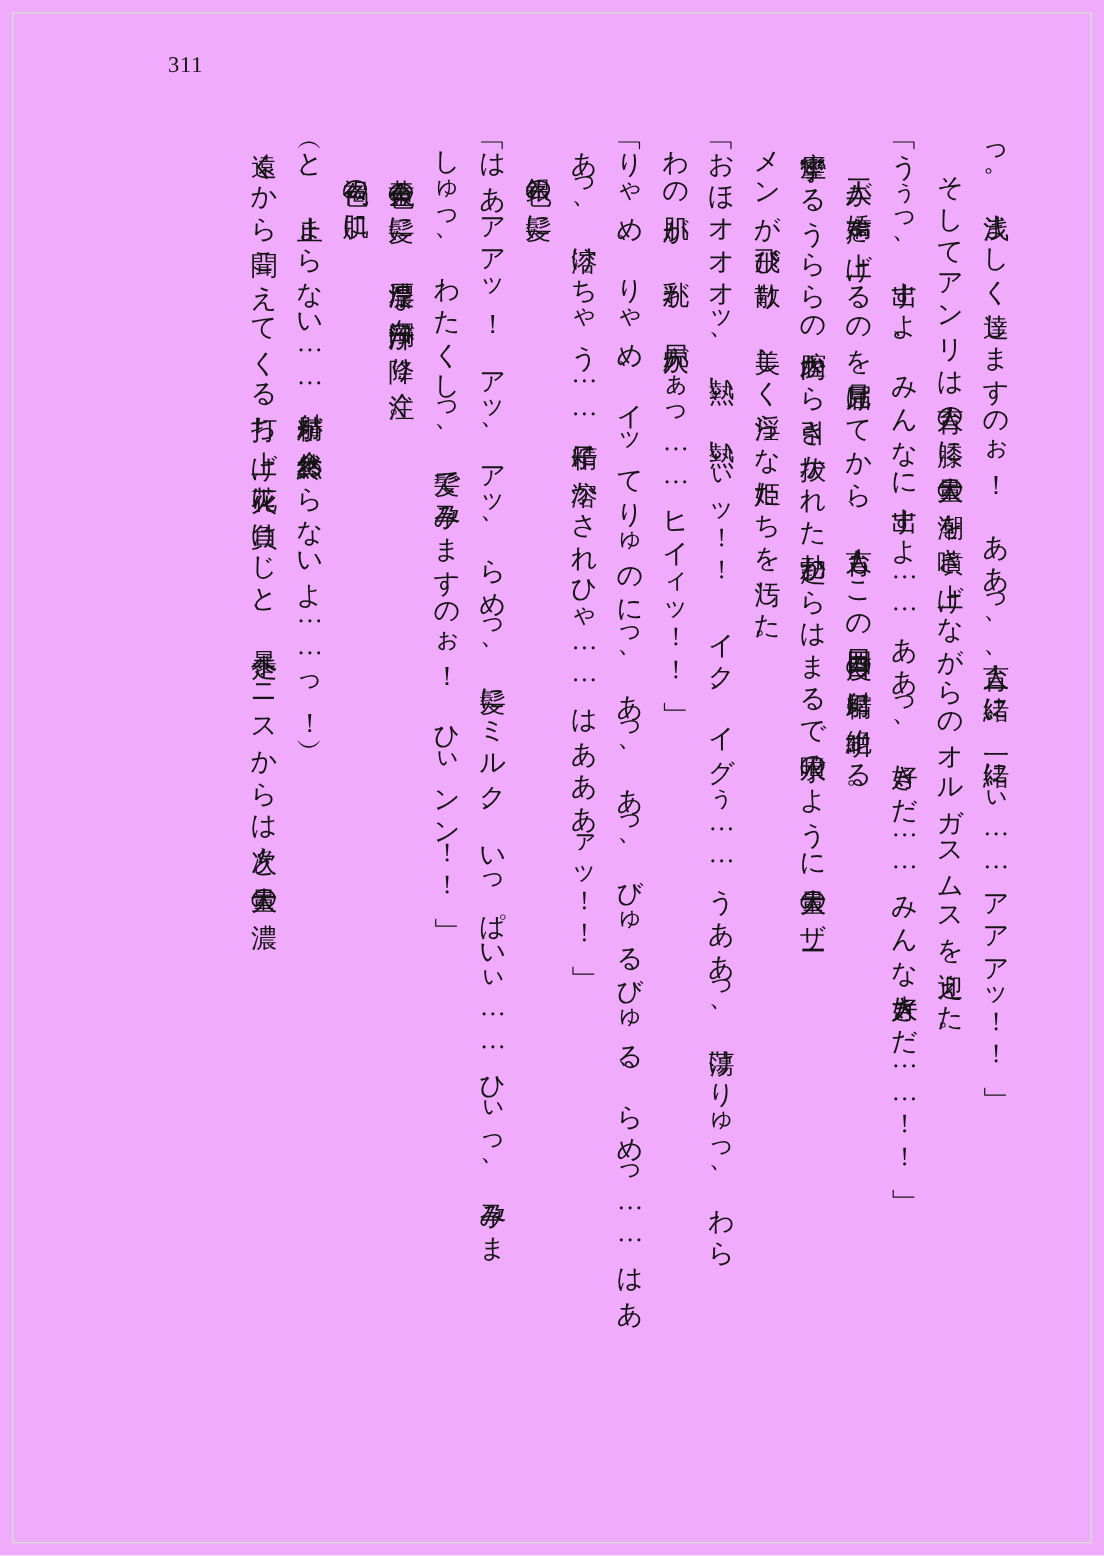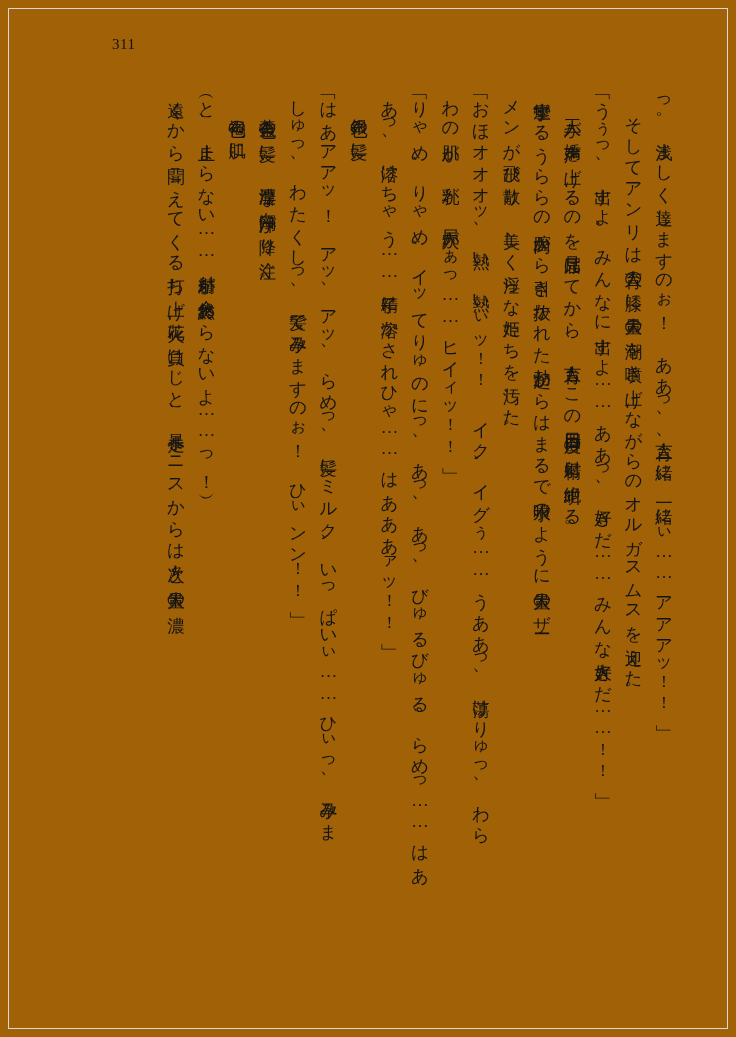--- a/index.html
+++ b/index.html
@@ -7,21 +7,21 @@
     padding: 0;
     background: #ffffff;
   }
   body {
     font-family: "Liberation Serif", "DejaVu Serif", serif;
   }
   .page {
     position: relative;
     width: 736px;
     height: 1037px;
-    background: #a16207;
+    background: #f0abfc;
     overflow: hidden;
     box-sizing: border-box;
   }
   
   .page-frame {
     position: absolute;
     left: 8px;
     top: 8px;
     right: 8px;
     bottom: 8px;

